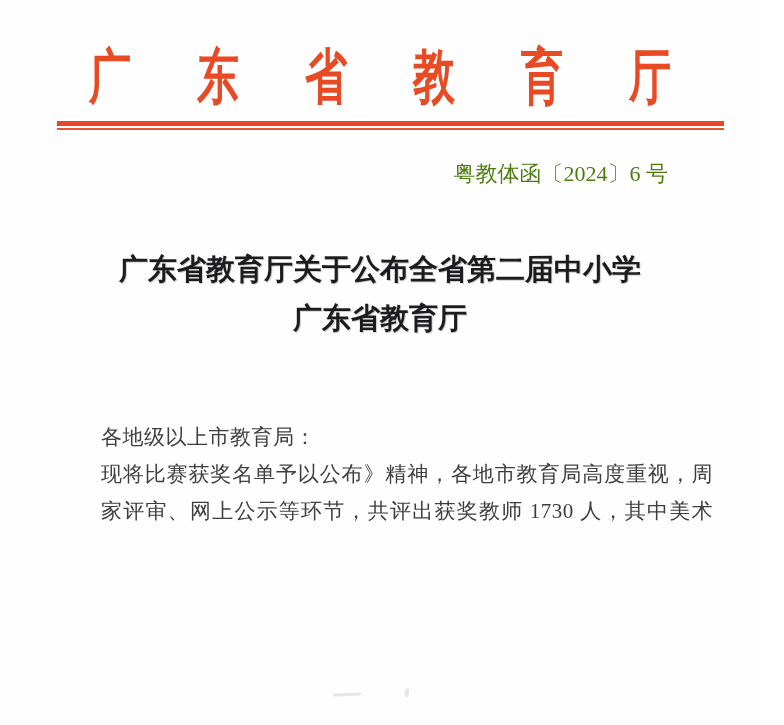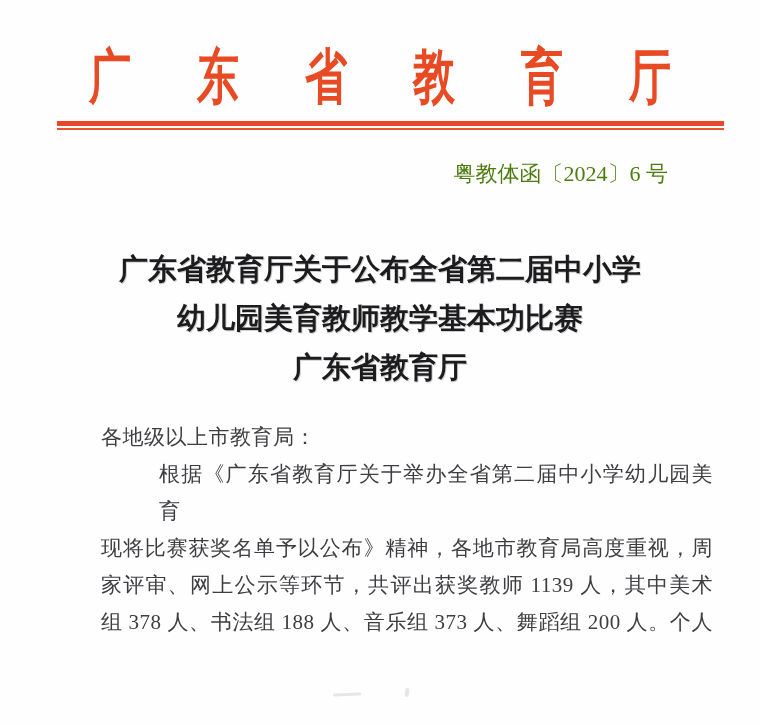--- a/index.html
+++ b/index.html
@@ -110,28 +110,25 @@
 
   <div class="agency">广东省教育厅</div>
 
   <div class="rule-thick"></div>
   <div class="rule-thin"></div>
 
   <div class="doc-number">粤教体函〔2024〕6 号</div>
 
   <h1 class="title">
     <span class="tline">广东省教育厅关于公布全省第二届中小学</span>
-    <span class="tline">幼儿园美育教师教学基本功比赛</span>
     <span class="tline">广东省教育厅</span>
   </h1>
 
   <div class="body-text">
     <span class="line">各地级以上市教育局：</span>
-    <span class="line just indent">根据《广东省教育厅关于举办全省第二届中小学幼儿园美育</span>
     <span class="line just">现将比赛获奖名单予以公布》精神，各地市教育局高度重视，周</span>
-    <span class="line just">家评审、网上公示等环节，共评出获奖教师 1139 人，其中美术</span>
-    <span class="line just">组 378 人、书法组 188 人、音乐组 373 人、舞蹈组 200 人。个人</span>
+    <span class="line just">家评审、网上公示等环节，共评出获奖教师 1730 人，其中美术</span>
   </div>
 
   <div class="smudge smudge-a"></div>
   <div class="smudge smudge-b"></div>
 
 </div>
 
 </body></html>

